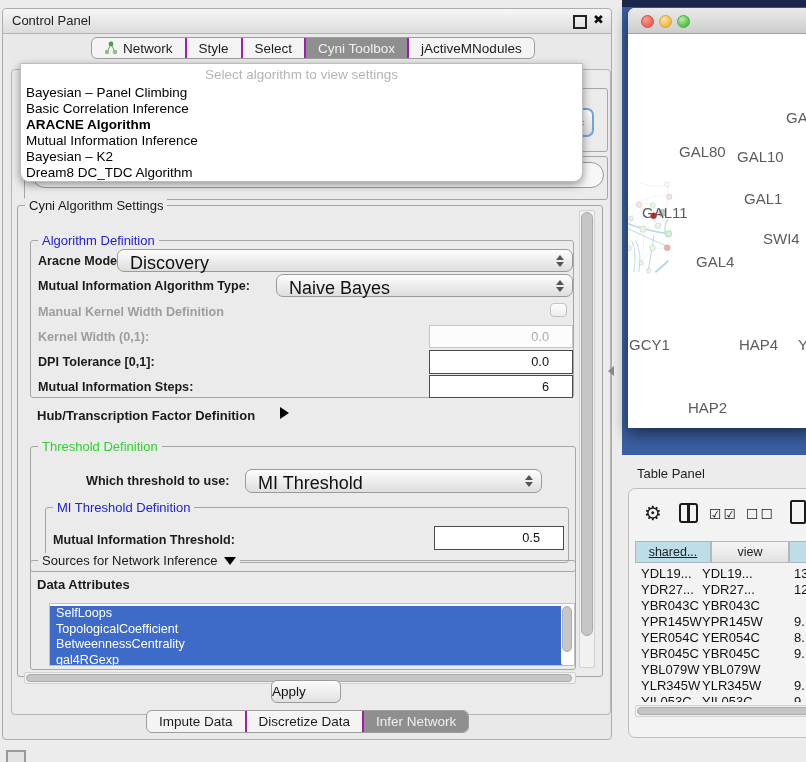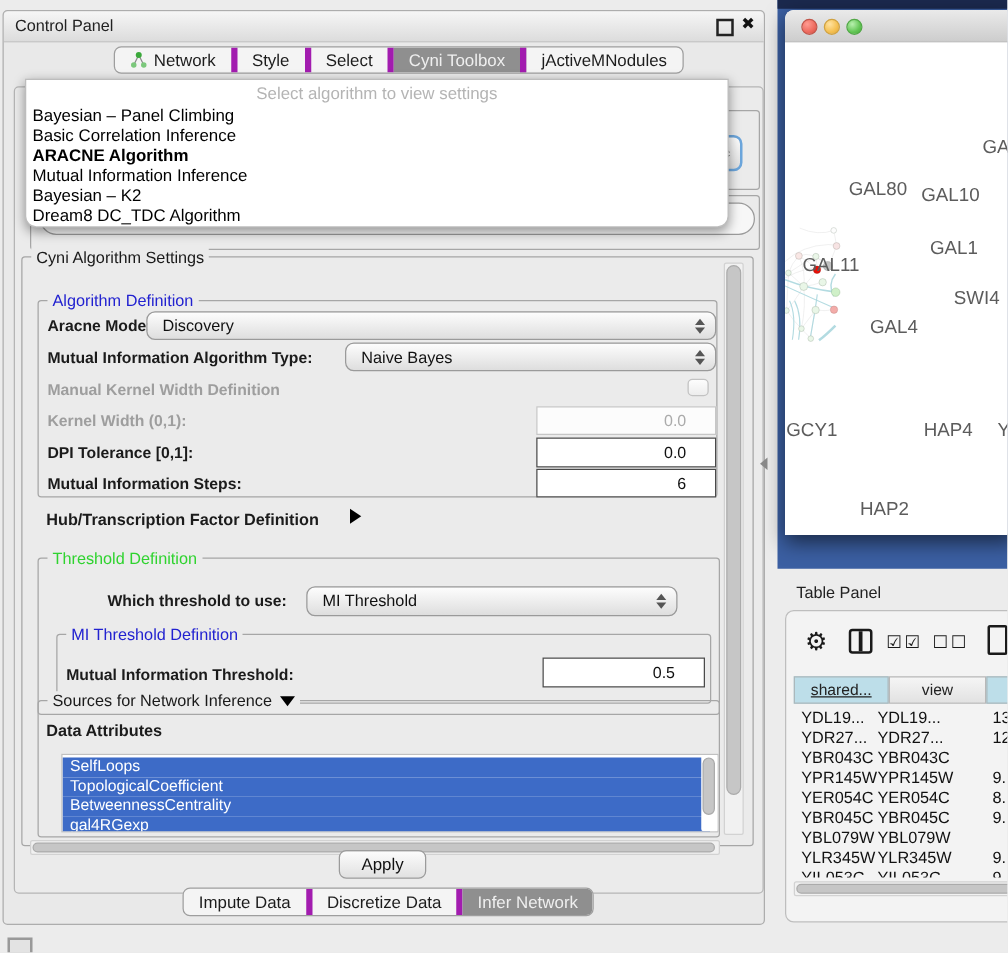--- a/index.html
+++ b/index.html
@@ -12,21 +12,21 @@
   .cp-titlebar{position:absolute;left:0;top:0;width:100%;height:24px;
       background:linear-gradient(#F6F6F6,#DCDCDC);border-bottom:1px solid #B3B3B3;
       border-radius:4px 4px 0 0;}
   .cp-title{position:absolute;left:9px;top:4px;font-size:13px;color:#222;}
   .float-btn{position:absolute;left:570px;top:6px;width:10px;height:10px;border:2px solid #222;background:transparent;}
   .close-btn{position:absolute;left:590px;top:3px;font-size:13px;font-weight:700;color:#111;}
   
   .tabstrip{position:absolute;display:flex;background:#F4F4F4;border:1px solid #9E9E9E;
       border-radius:6px;box-sizing:border-box;overflow:hidden;}
   .tab{display:flex;align-items:center;justify-content:center;font-size:13.5px;color:#1c1c1c;
-      border-right:5px solid #a21caf;padding:0 12px;white-space:nowrap;}
+      border-right:2px solid #a21caf;padding:0 12px;white-space:nowrap;}
   .tab:last-child{border-right:none;}
   .tab.sel{background:#8F8F8F;color:#EFEFEF;}
   .net-ico{margin-right:5px;display:inline-block;width:14px;height:14px;}
   
   .content{position:absolute;left:8px;top:60px;width:600px;height:646px;background:#EBEBEB;
       border:1px solid #B5B5B5;border-radius:4px;box-sizing:border-box;}
   
   .group{position:absolute;border:1px solid #A6A6A6;border-radius:3px;box-sizing:border-box;}
   .group>.gtitle{position:absolute;top:-8px;left:7px;background:#EBEBEB;padding:0 4px;font-size:13px;line-height:15px;}
   .t-blue{color:#2222D0;}
@@ -34,21 +34,21 @@
   .t-black{color:#1a1a1a;}
   
   .popup{position:absolute;left:17px;top:54px;width:563px;height:119px;background:#FFFFFF;
       border:1px solid #BDBDBD;border-radius:0 0 9px 9px;box-shadow:0 3px 9px rgba(0,0,0,.40);
       box-sizing:border-box;z-index:30;}
   .ph{position:absolute;left:0;top:3px;width:100%;text-align:center;color:#B4B4B4;font-size:13.5px;}
   .alg{position:absolute;left:5px;font-size:13.5px;color:#000;white-space:nowrap;}
   .alg.bold{font-weight:700;}
   
   .combo{position:absolute;background:linear-gradient(#FDFDFD,#DEDEDE);border:1px solid #9A9A9A;
-      border-radius:7px;box-sizing:border-box;font-size:13px;color:#111;}
+      border-radius:7px;box-sizing:border-box;font-size:18px;color:#111;}
   .combo .cv{position:absolute;left:12px;top:3px;white-space:nowrap;}
   .spin{position:absolute;right:8px;top:50%;margin-top:-7px;width:9px;height:14px;}
   .spin:before,.spin:after{content:"";position:absolute;left:1px;border-left:4px solid transparent;border-right:4px solid transparent;}
   .spin:before{top:1px;border-bottom:5px solid #555;}
   .spin:after{bottom:1px;border-top:5px solid #555;}
   
   .tf{position:absolute;background:#FFF;border:1px solid #4A4A4A;box-sizing:border-box;
       font-size:12.8px;text-align:right;padding:3px 23px 0 0;color:#111;}
   .tf.dis{border-color:#C6C6C6;background:#FCFCFC;color:#ABABAB;}
   .flabel{position:absolute;font-size:12.6px;font-weight:700;color:#1b1b1b;white-space:nowrap;}
@@ -57,21 +57,21 @@
       background:linear-gradient(#FDFDFD,#EDEDED);box-sizing:border-box;}
   
   .sbtrack{position:absolute;background:#F1F1F1;border:1px solid #D2D2D2;box-sizing:border-box;border-radius:2px;}
   .sbthumb{position:absolute;background:#C6C6C6;border:1px solid #ABABAB;border-radius:6px;box-sizing:border-box;}
   
   .dlist{position:absolute;background:#FFF;border:1px solid #C0C0C0;box-sizing:border-box;overflow:hidden;}
   .drow{position:absolute;left:0;width:512px;height:15.5px;background:#3D6BC7;color:#FFF;
       font-size:12.6px;padding-left:6px;line-height:15.5px;white-space:nowrap;}
   
   .btn{position:absolute;background:linear-gradient(#FCFCFC,#E1E1E1);border:1px solid #9B9B9B;
-      border-radius:6px;font-size:13.5px;color:#111;display:flex;align-items:center;justify-content:center;box-sizing:border-box;}
+      border-radius:6px;font-size:13.5px;color:#111;display:flex;align-items:center;box-sizing:border-box;}
   
   .arr-right{display:inline-block;width:0;height:0;border-top:6px solid transparent;border-bottom:6px solid transparent;border-left:9px solid #000;}
   .arr-down{display:inline-block;width:0;height:0;border-left:6px solid transparent;border-right:6px solid transparent;border-top:8px solid #000;}
   
   .desktop{position:absolute;left:622px;top:0;width:184px;height:455px;background:#3B5FA2;}
   .desktop-top{position:absolute;left:622px;top:0;width:184px;height:7px;background:#1B294E;}
   .netwin{position:absolute;left:628px;top:8px;width:184px;height:420px;background:#FFF;
       border-radius:7px 7px 0 0;box-shadow:0 6px 16px rgba(0,0,0,.55);}
   .netbar{position:absolute;left:0;top:0;width:100%;height:26px;background:linear-gradient(#EAEAEA,#CDCDCD);
       border-bottom:1px solid #9E9E9E;border-radius:7px 7px 0 0;box-sizing:border-box;}

